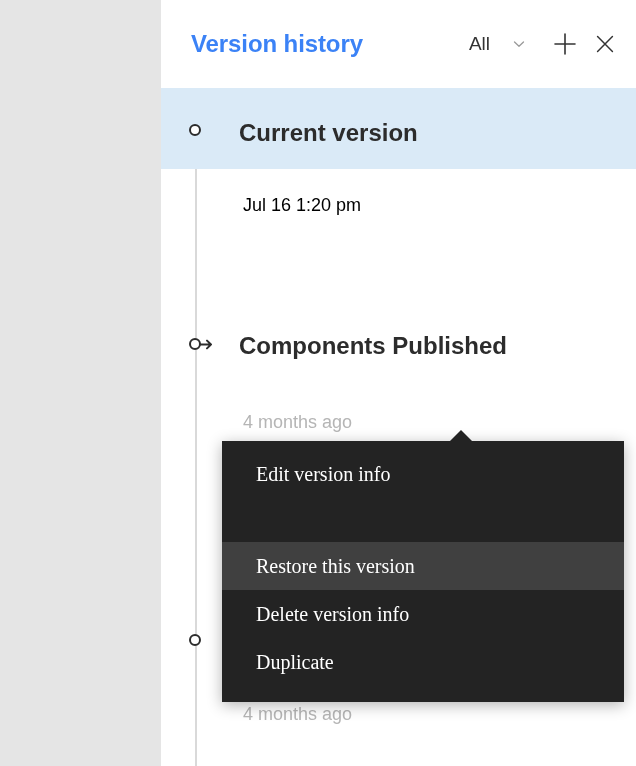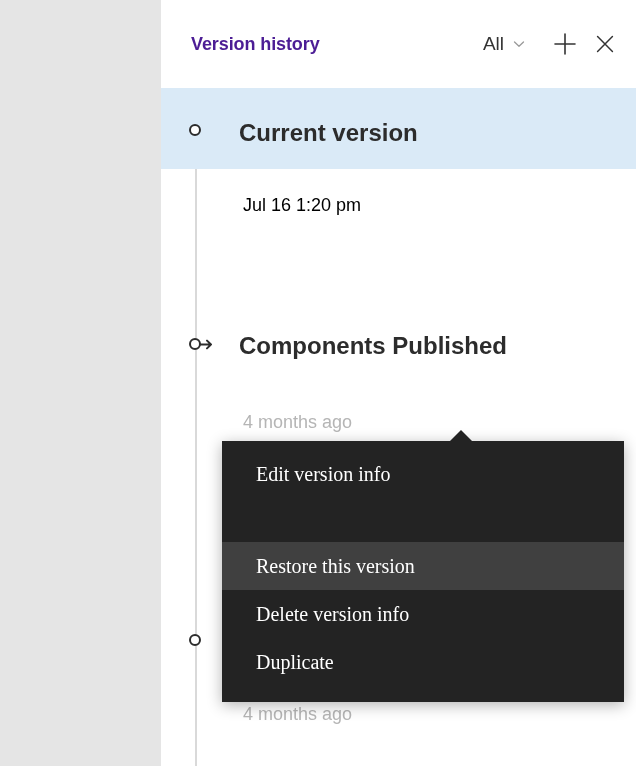--- a/index.html
+++ b/index.html
@@ -68,32 +68,32 @@
     left: 0;
     top: 0;
     width: 476px;
     height: 88px;
     display: flex;
     align-items: center;
     box-sizing: border-box;
     padding: 0 12px 0 30px;
   }
   .panel-title {
-    font-size: 18px;
+    font-size: 24px;
     font-weight: bold;
-    color: #4c1d95;
+    color: #3b82f6;
     letter-spacing: -0.1px;
     white-space: nowrap;
   }
   .header-spacer { flex: 1 1 auto; }
 
   .filter-select {
     display: flex;
     align-items: center;
-    gap: 7px;
+    gap: 21px;
     margin-right: 18px;
     cursor: default;
   }
   .filter-label {
     font-size: 19px;
     color: #333333;
     white-space: nowrap;
   }
   .chevron-down {
     width: 16px;

